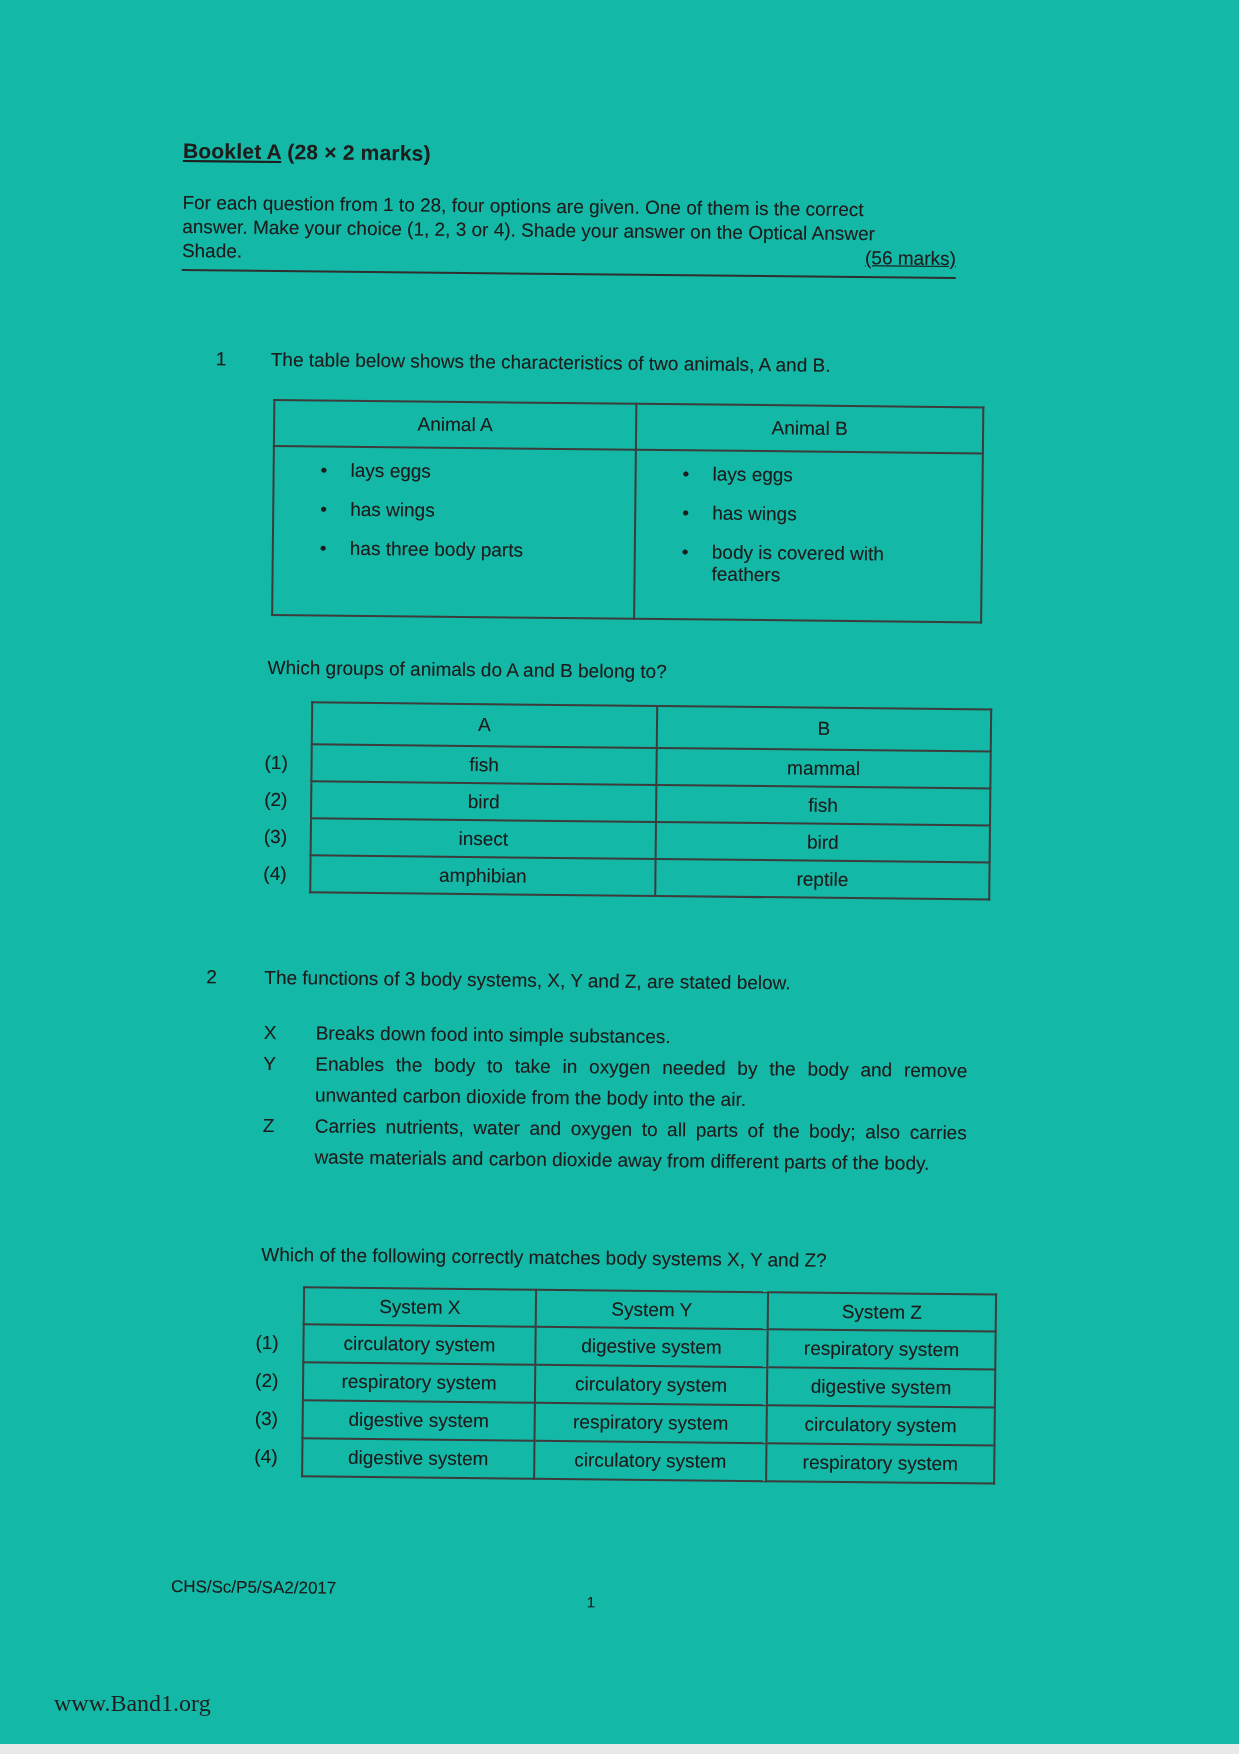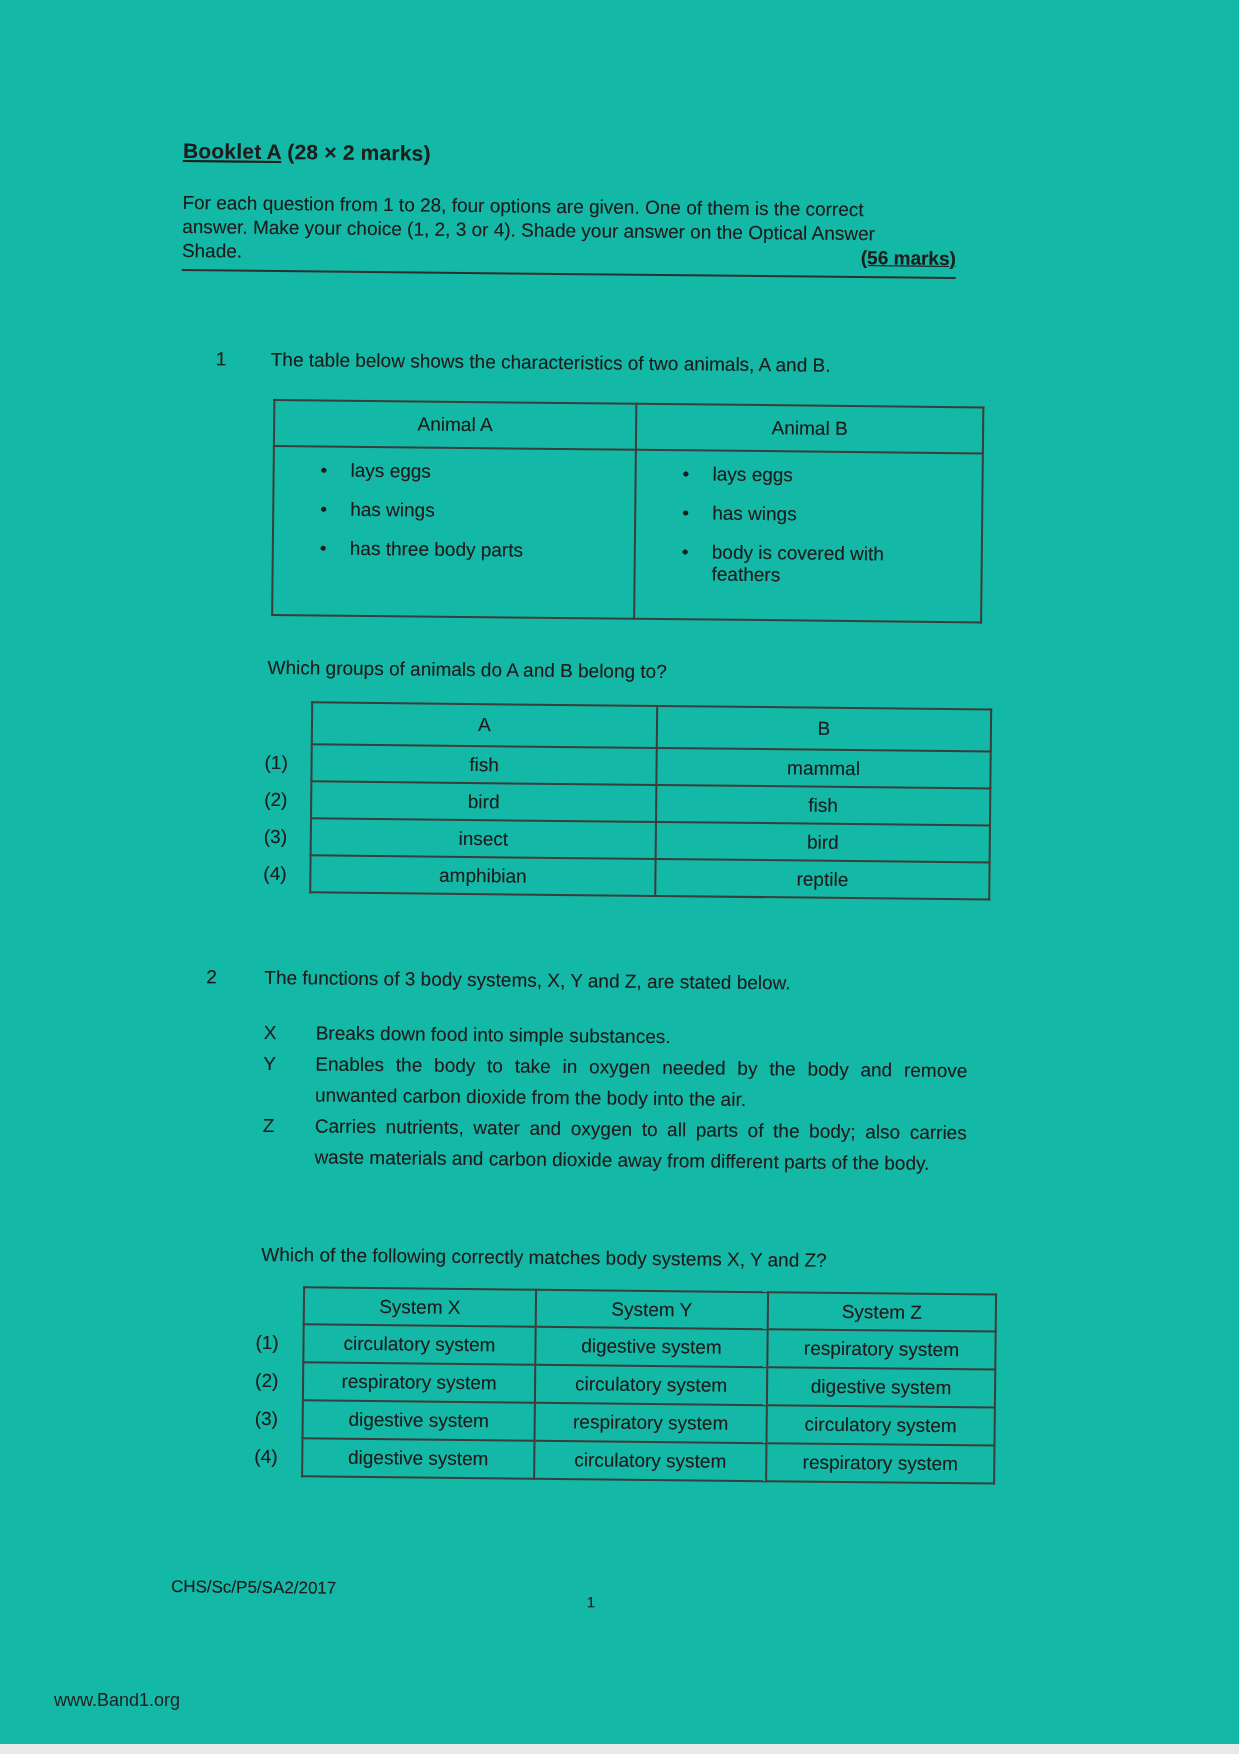--- a/index.html
+++ b/index.html
@@ -29,21 +29,21 @@
   }
   .booklet-title .u { text-decoration: underline; }
 
   .instructions {
     position: absolute; left: 183px; top: 191px; width: 774px;
     font-size: 19px; line-height: 24px;
     border-bottom: 2px solid #2e2e2e; padding-bottom: 6px;
   }
   .iline { display: block; white-space: nowrap; }
   .last-line { display: flex; justify-content: space-between; }
-  .marks { text-decoration: underline; font-weight: bold; }
+  .marks { text-decoration: underline; font-weight: normal; }
 
   .qrow { position: absolute; display: flex; font-size: 19px; }
   .qnum { flex: none; }
   #q1row { left: 218px; top: 348px; }
   #q1row .qnum { width: 55px; }
   #q2row { left: 215px; top: 966px; }
   #q2row .qnum { width: 58px; }
 
   table { border-collapse: collapse; table-layout: fixed; }
   td.b { border: 2px solid #3c3c3c; font-size: 19px; text-align: center; vertical-align: middle; }
@@ -76,22 +76,22 @@
   .sys-item { display: flex; }
   .sys-label { width: 52px; flex: none; }
   .sys-desc { flex: 1; text-align: justify; }
 
   .paper-code { position: absolute; left: 186px; top: 1577px; font-size: 17px; }
   .page-num  { position: absolute; left: 602px; top: 1589px; font-size: 15px; }
 
   
   .watermark {
     position: absolute; left: 54px; top: 1690px;
-    font-family: Liberation Sans, sans-serif;
-    font-size: 18px; color: #1f1f1f;
+    font-family: Liberation Serif, serif;
+    font-size: 24px; color: #1f1f1f;
   }
   .bottom-strip {
     position: absolute; left: 0; bottom: 0; width: 100%; height: 10px;
     background: #e9e9e9;
   }
 </style>
 </head>
 <body>
 
 <div class="page">

